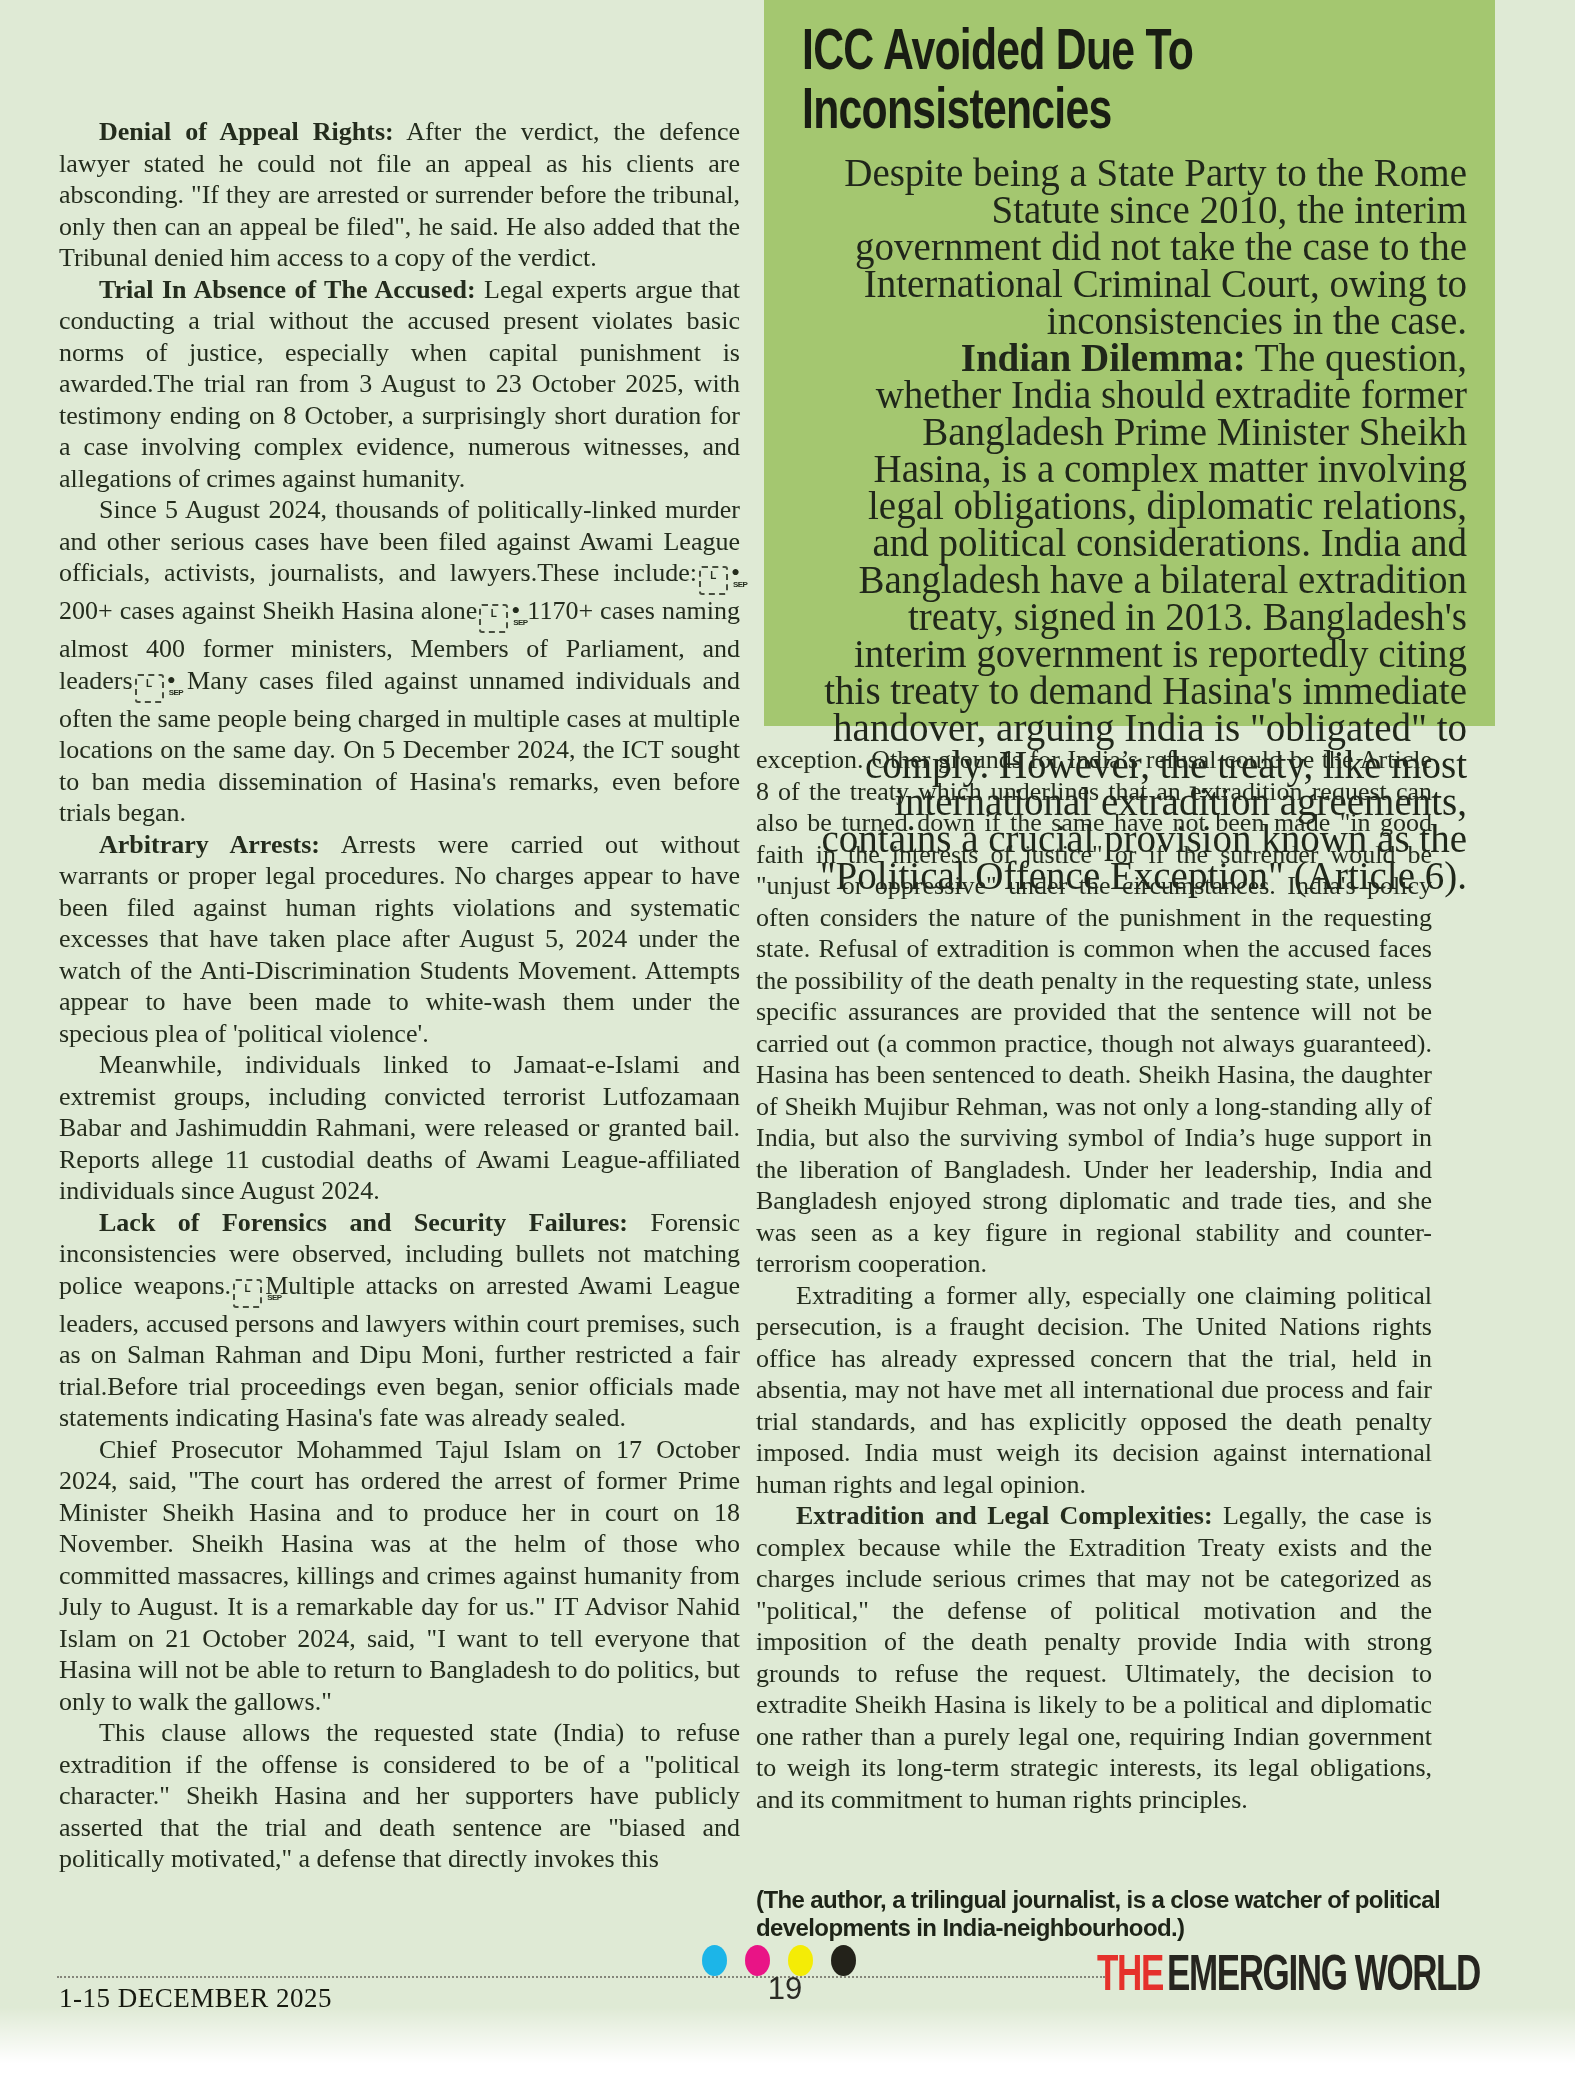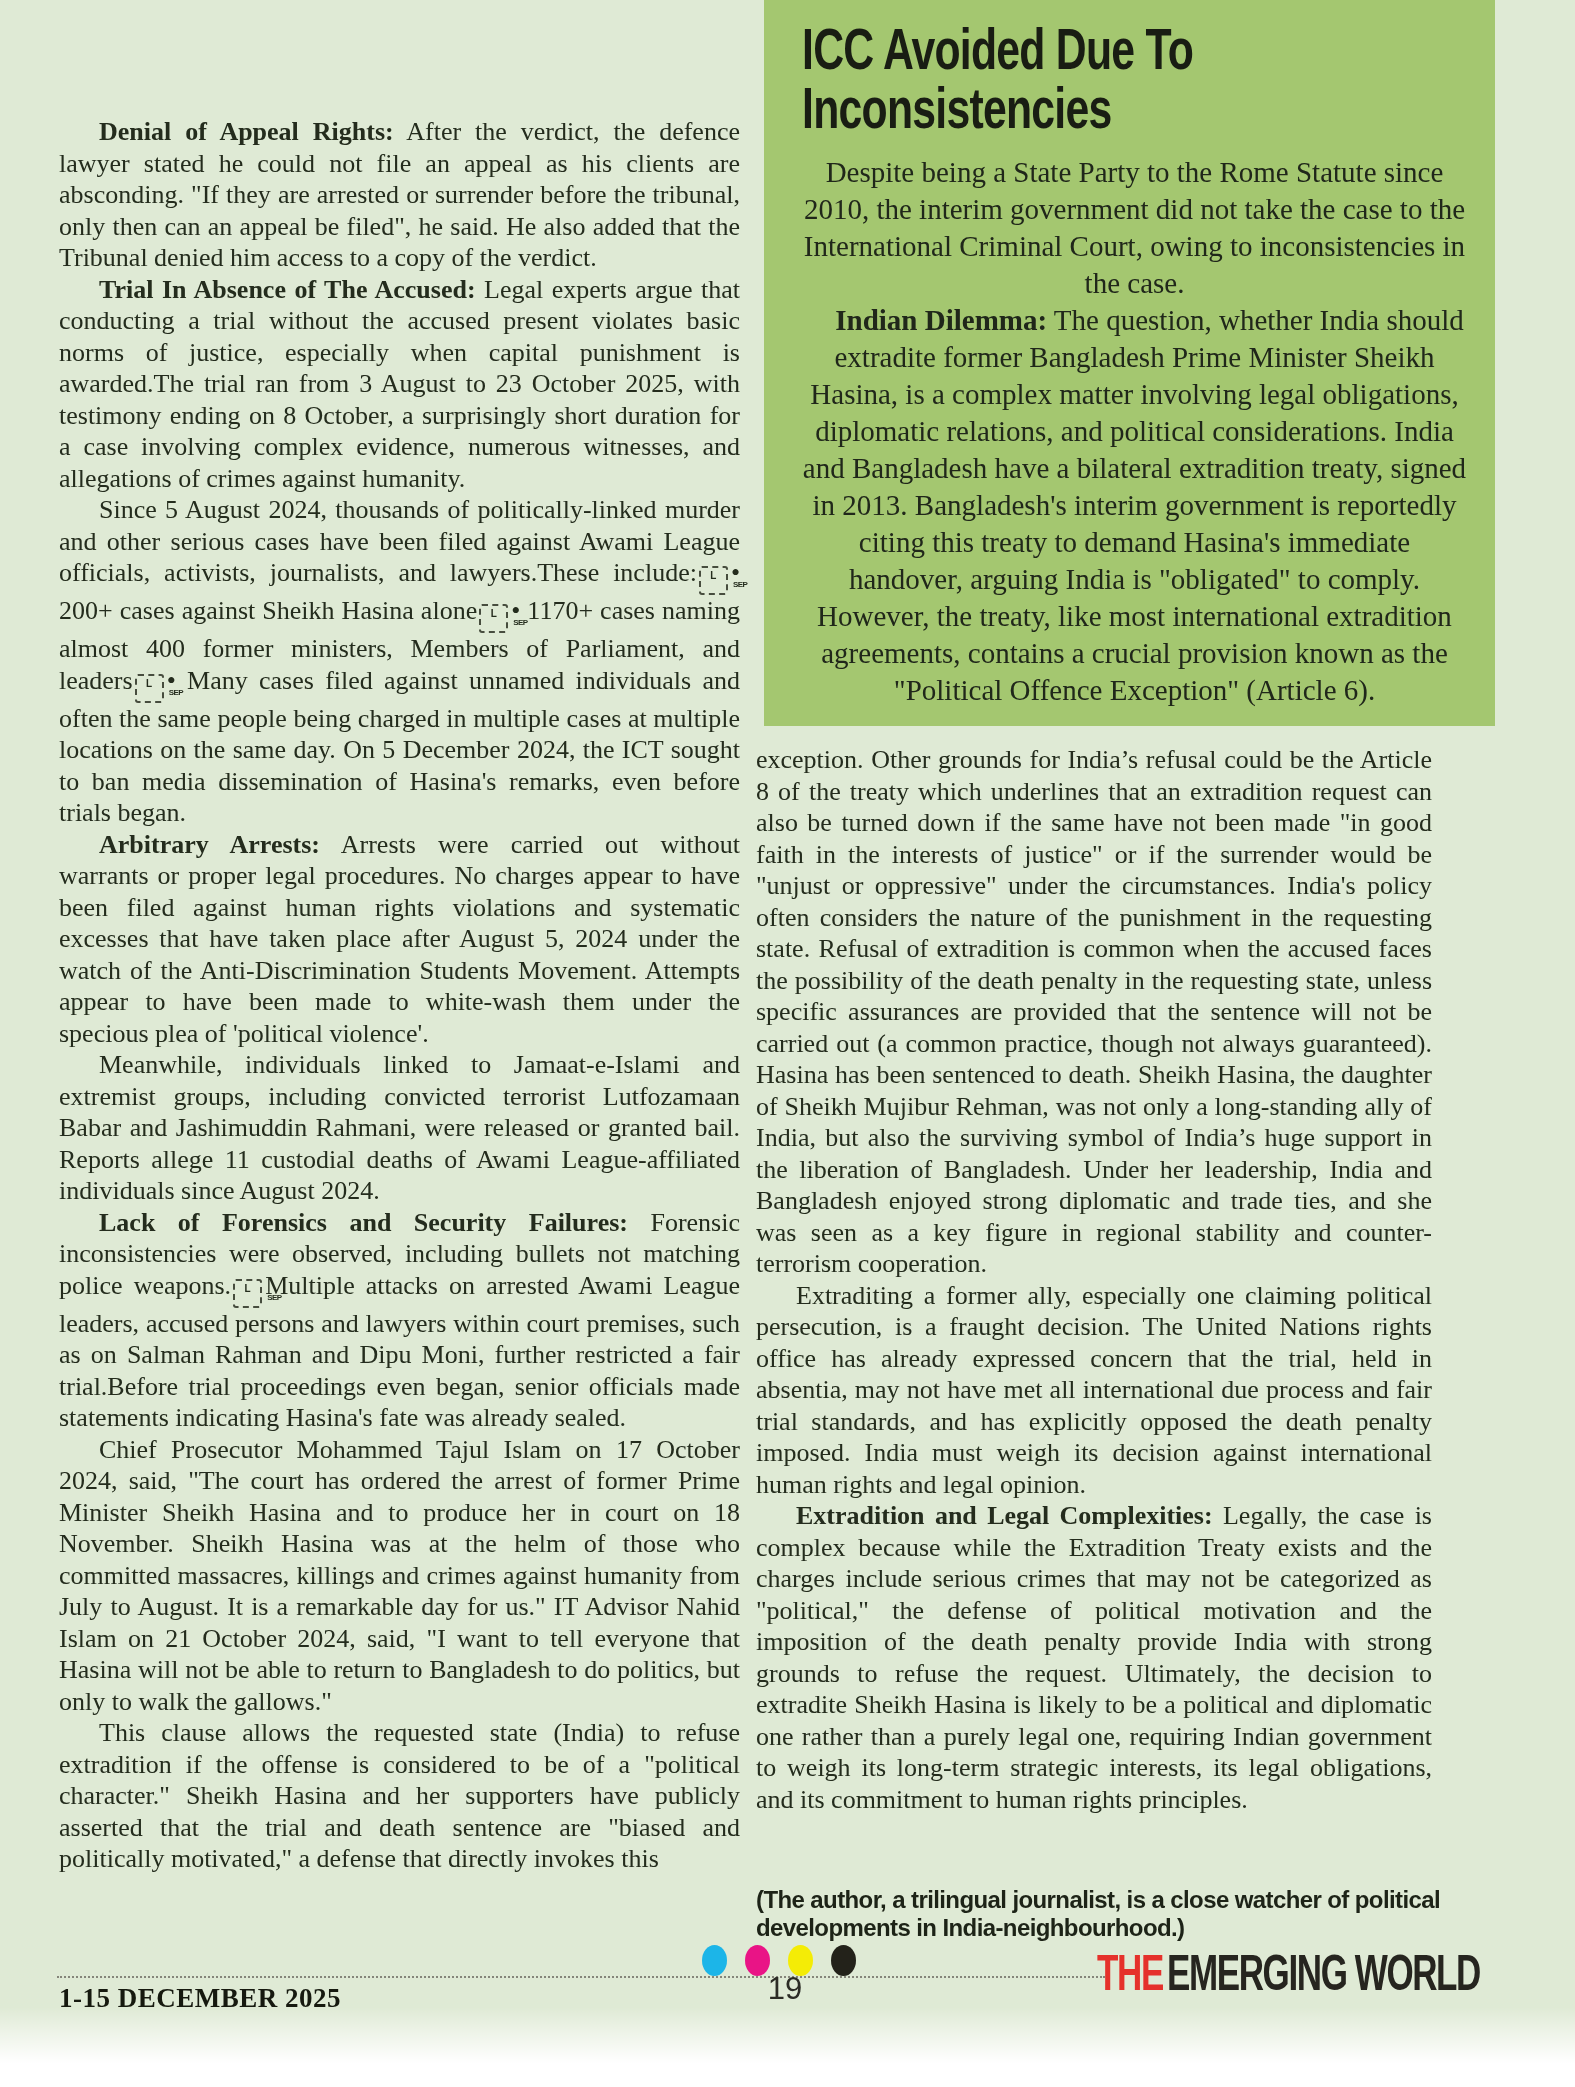--- a/index.html
+++ b/index.html
@@ -59,23 +59,23 @@
     font-size:57px;
     line-height:59px;
     letter-spacing:-1px;
     color:#191d13;
     width:134%;
     transform:scaleX(0.75);
     transform-origin:left top;
     margin:0 0 16px 0;
   }
   #icc-box .boxtext{
-    font-size:29px;
+    font-size:39px;
     line-height:37px;
-    text-align:center;
+    text-align:right;
     color:#20271a;
     font-family:Liberation Serif, serif;
   }
   #icc-box .boxtext p{margin:0;text-indent:0;}
   #icc-box .boxtext p.ind{text-indent:30px;}
   #icc-box .bold{font-weight:bold;}
 
   
   #author-note{
     position:absolute;
@@ -101,21 +101,21 @@
   }
   #reg-dots .dot{
     display:inline-block;
     width:25px;height:31px;
     border-radius:50%;
     margin-right:18px;
   }
   #footer-date{
     position:absolute;left:59px;top:1983px;
     font-family:"Liberation Serif", serif;
-    font-weight:bold;
+    font-weight:normal;
     font-size:27px;
     color:#16190f;
     letter-spacing:0.5px;
     white-space:nowrap;
   }
   #page-number{
     position:absolute;left:720px;top:1971px;width:130px;
     text-align:center;
     font-family:"Liberation Sans", sans-serif;
     font-size:31px;

